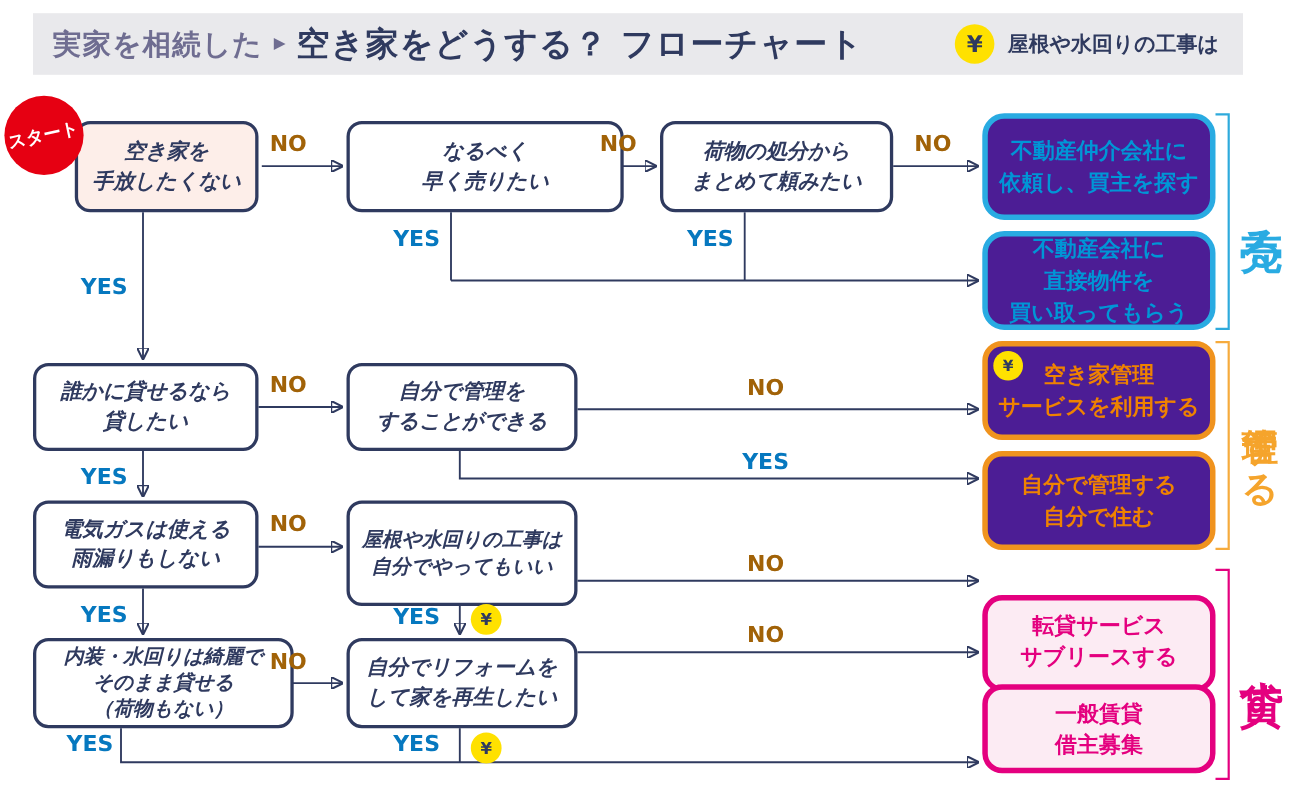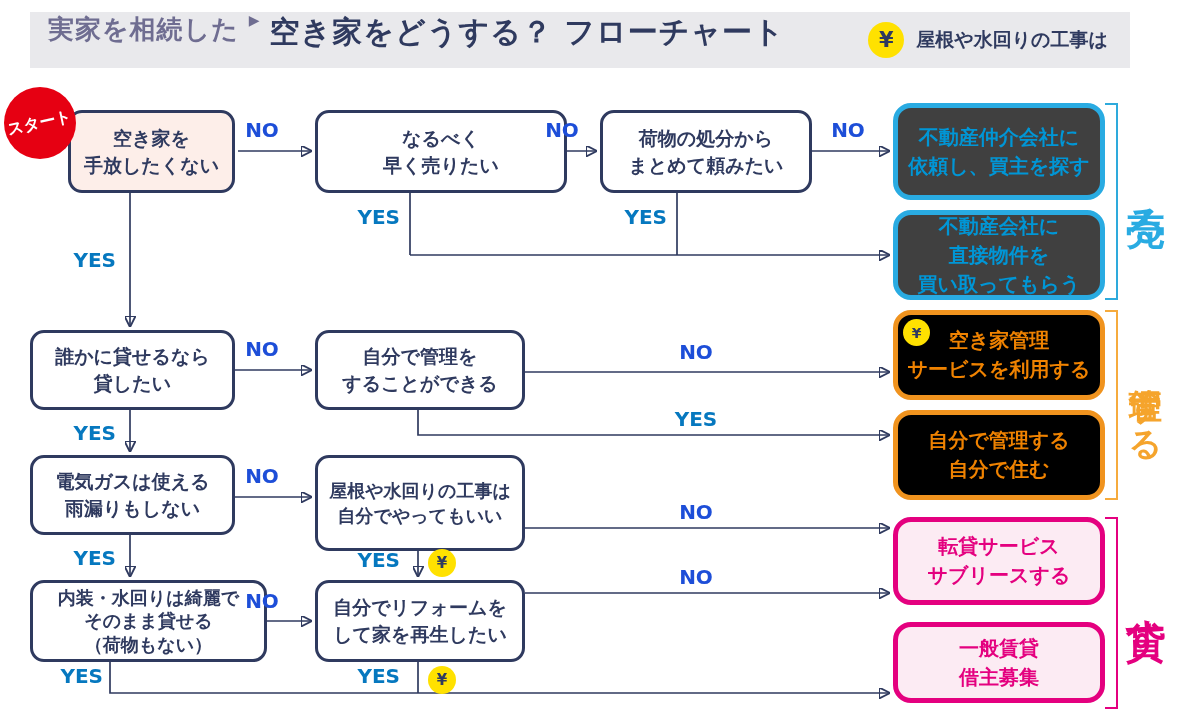--- a/index.html
+++ b/index.html
@@ -3,21 +3,21 @@
 <meta charset="utf-8">
 <style>
   html,body{margin:0;padding:0;background:#fff;}
   .canvas{
     position:relative;width:1182px;height:722px;background:#ffffff;
     font-family:"DejaVu Sans","Liberation Sans",sans-serif;overflow:hidden;
   }
   
   .header-bar{
     position:absolute;left:30px;top:12px;width:1100px;height:56px;
-    background:#e9e9ec;display:flex;padding:0 18px;box-sizing:border-box;
+    background:#e9e9ec;display:flex;align-items:center;padding:0 18px;box-sizing:border-box;
   }
   .header-prefix{font-size:26px;font-weight:700;color:#6f6d91;letter-spacing:1px;}
   .header-caret{font-size:14px;color:#6f6d91;margin:0 10px;}
   .header-title{font-size:30px;font-weight:700;color:#2f3a5f;letter-spacing:1px;}
   .header-right{margin-left:auto;display:flex;align-items:center;gap:12px;padding-right:4px;}
   .header-note{font-size:19px;font-weight:700;color:#2f3a5f;}
   
   .yen-badge{
     background:#ffe100;color:#2f3a5f;border-radius:50%;
     display:flex;align-items:center;justify-content:center;font-weight:700;
@@ -33,58 +33,58 @@
     background:#e60012;color:#fff;display:flex;align-items:center;justify-content:center;
     font-size:16px;font-weight:700;z-index:5;
   }
   .start-badge span{transform:rotate(-12deg);display:block;}
   
   .qbox{
     position:absolute;z-index:2;background:#fff;border:3px solid #2f3a5f;border-radius:14px;
     display:flex;align-items:center;justify-content:center;text-align:center;
     color:#2f3a5f;font-weight:700;font-size:19px;line-height:1.4;box-sizing:border-box;
   }
-  .qbox span{white-space:pre-line;}
+  .qbox span{white-space:pre-line;font-style:italic;}
   #q1{left:68px;top:110px;width:167px;height:83px;background:#fdeee9;}
   #q2{left:315px;top:110px;width:252px;height:83px;}
   #q3{left:600px;top:110px;width:212px;height:83px;}
   #q4{left:30px;top:330px;width:205px;height:80px;}
   #q5{left:315px;top:330px;width:210px;height:80px;}
   #q6{left:30px;top:455px;width:205px;height:80px;}
   #q7{left:315px;top:455px;width:210px;height:96px;font-size:18px;}
   #q8{left:30px;top:580px;width:237px;height:82px;font-size:18px;line-height:1.3;}
   #q9{left:315px;top:580px;width:210px;height:82px;}
   
   .rbox{
     position:absolute;z-index:2;border-radius:18px;border:5px solid;box-sizing:border-box;
     display:flex;align-items:center;justify-content:center;text-align:center;
     font-weight:700;font-size:20px;line-height:1.45;width:212px;left:893px;
   }
   .rbox span{white-space:pre-line;}
-  .r-sell{border-color:#29abe2;color:#0096d6;background:#404040;}
-  .r-manage{border-color:#f0931e;color:#ef8200;background:#000000;}
+  .r-sell{border-color:#29abe2;color:#0096d6;background:#4c1d95;border-radius:20px;}
+  .r-manage{border-color:#f0931e;color:#ef8200;background:#4c1d95;}
   .r-rent{border-color:#e4007f;color:#e4007f;background:#fcebf3;}
   #r-sell1{top:103px;height:97px;}
   #r-sell2{top:210px;height:90px;}
   #r-manage1{top:310px;height:90px;}
   #r-manage2{top:410px;height:90px;}
-  #r-rent1{top:517px;height:88px;}
+  #r-rent1{top:541px;height:88px;font-family:Liberation Mono, monospace;}
   #r-rent2{top:622px;height:81px;}
   
   .glabel{
     position:absolute;z-index:2;writing-mode:vertical-rl;text-orientation:upright;
     font-weight:700;display:flex;align-items:center;justify-content:center;letter-spacing:2px;
   }
   #g-sell{left:1124px;top:103px;width:46px;height:197px;font-size:40px;color:#29abe2;}
   #g-manage{left:1124px;top:310px;width:42px;height:190px;font-size:33px;color:#f5a42c;}
   #g-rent{left:1124px;top:518px;width:46px;height:189px;font-size:40px;color:#e4007f;}
   
   .elbl{position:absolute;z-index:3;font-weight:700;font-size:20px;text-align:center;}
   .elbl.right{text-align:right;}
-  .no{color:#1d4ed8;}
+  .no{color:#a16207;}
   .yes{color:#0678bf;}
   #n1{left:234px;top:118px;width:56px;} #n2{left:534px;top:118px;width:56px;}
   #n3{left:820px;top:118px;width:56px;} #n4{left:234px;top:337px;width:56px;}
   #n5{left:666px;top:340px;width:60px;} #n6{left:234px;top:464px;width:56px;}
   #n7{left:666px;top:500px;width:60px;} #n8{left:234px;top:589px;width:56px;}
   #n9{left:666px;top:565px;width:60px;}
   #y1{left:56px;top:248px;width:60px;}  #y2{left:340px;top:205px;width:60px;}
   #y3{left:607px;top:205px;width:60px;} #y4{left:56px;top:421px;width:60px;}
   #y5{left:666px;top:407px;width:60px;} #y6{left:56px;top:546px;width:60px;}
   #y7{left:340px;top:548px;width:60px;} #y8{left:43px;top:664px;width:60px;}

